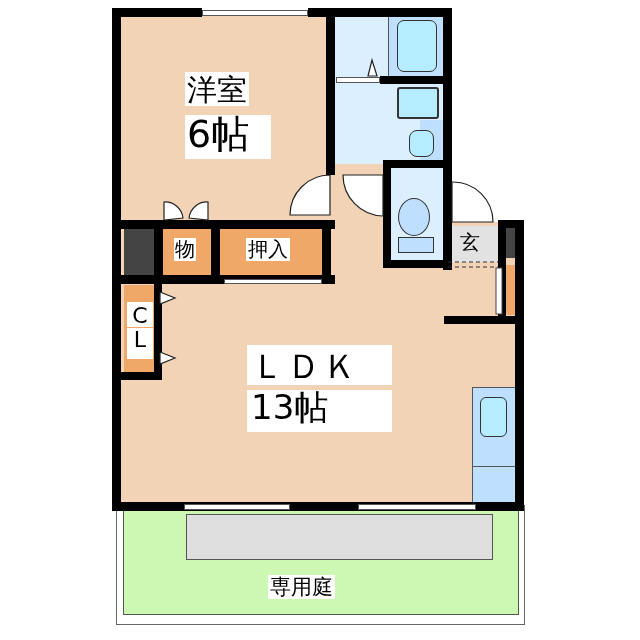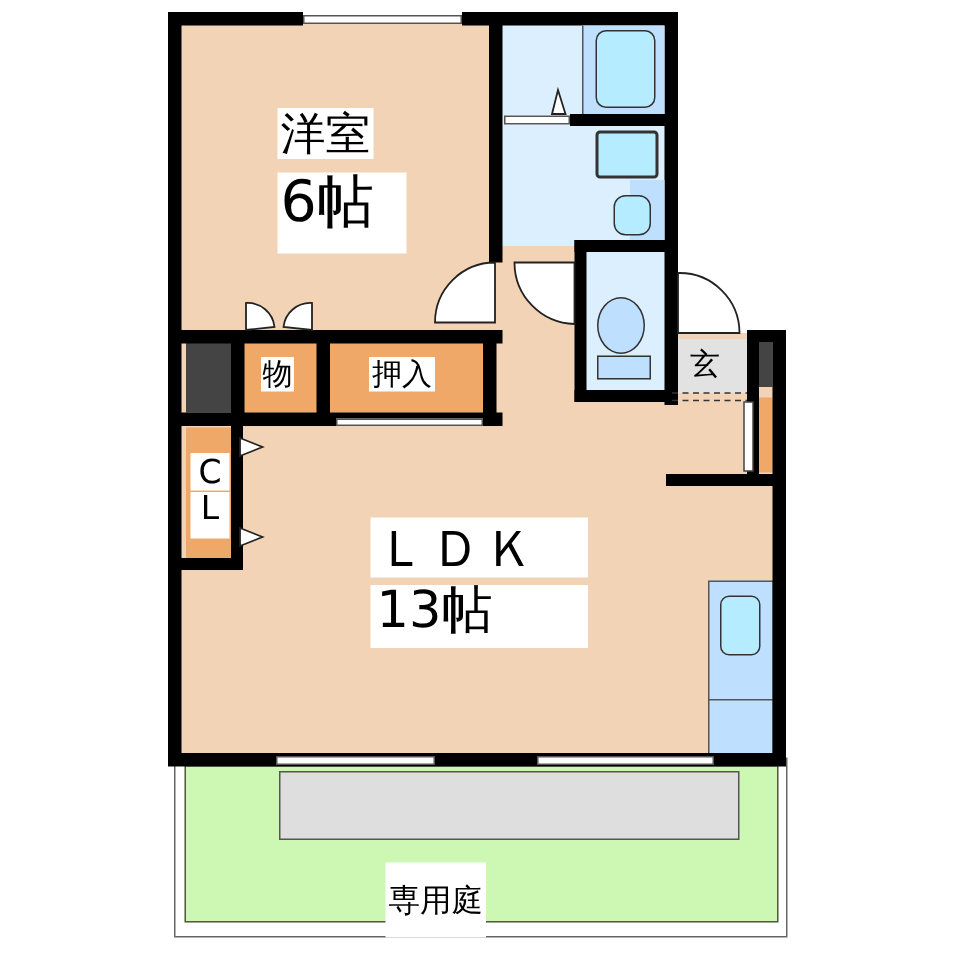--- a/index.html
+++ b/index.html
@@ -90,26 +90,26 @@
     <path d="M160 292 L175 298 L160 304 Z"></path>
     <path d="M160 352 L175 358 L160 364 Z"></path>
     <path d="M368 76 L372 60 L377 76 Z"></path>
   </g>
   <line x1="448" y1="262" x2="498" y2="262" stroke="#333" stroke-width="1" stroke-dasharray="4 3"></line>
   <line x1="448" y1="267" x2="498" y2="267" stroke="#333" stroke-width="1" stroke-dasharray="4 3"></line>
   <rect x="496" y="268" width="6" height="46" fill="#fff" stroke="#444" stroke-width="1"></rect>
 </svg>
 
 <div class="label" style="left:185px;top:72px;font-size:30px;padding:2px 2px 0 2px;">洋室</div>
-<div class="label" style="left:185px;top:115px;font-size:38px;padding:0 2px 14px 2px;width:82px;">6帖</div>
+<div class="label" style="left:185px;top:115px;font-size:38px;padding:0 2px 4px 2px;width:82px;">6帖</div>
 
 <div class="label" style="left:174px;top:238px;font-size:20px;padding:1px;">物</div>
 <div class="label" style="left:246px;top:238px;font-size:20px;padding:1px 2px;">押入</div>
 
 <div class="label" style="left:127px;top:302px;font-size:22px;width:26px;text-align:center;padding-top:2px;">C</div>
 <div class="label" style="left:127px;top:328px;font-size:22px;width:26px;text-align:center;padding-bottom:8px;">L</div>
 
 <div class="label" style="left:459px;top:232px;font-size:20px;padding:0 1px;background:transparent;">玄</div>
 
 <div class="label" style="left:247px;top:345px;width:137px;font-size:34px;padding:4px 4px 0 4px;letter-spacing:2px;">ＬＤＫ</div>
 <div class="label" style="left:247px;top:390px;width:137px;font-size:34px;padding:0 4px 6px 4px;">13帖</div>
 
-<div class="label" style="left:257px;top:575px;font-size:21px;padding:14px 2px;">専用庭</div>
+<div class="label" style="left:268px;top:575px;font-size:21px;padding:1px 2px;">専用庭</div>
 
 </body></html>

